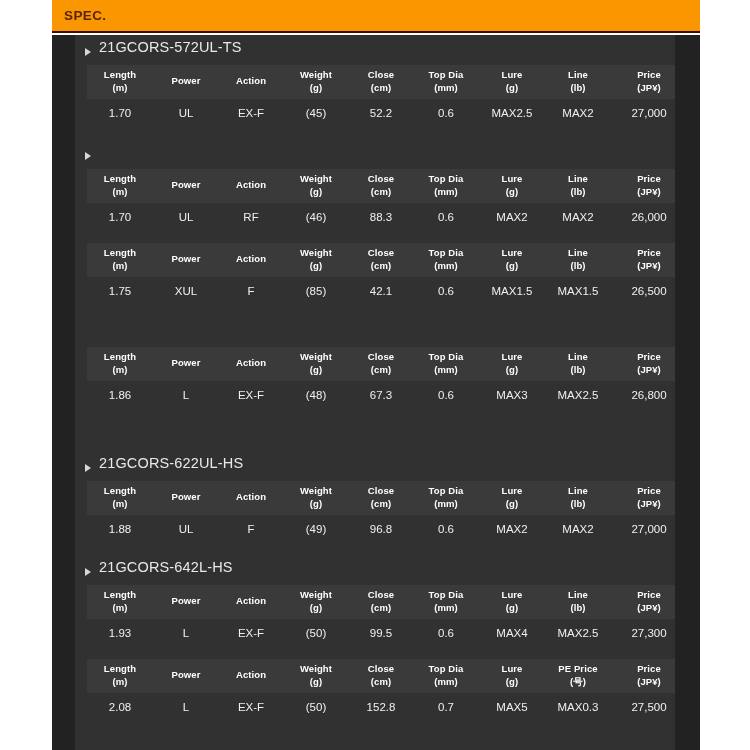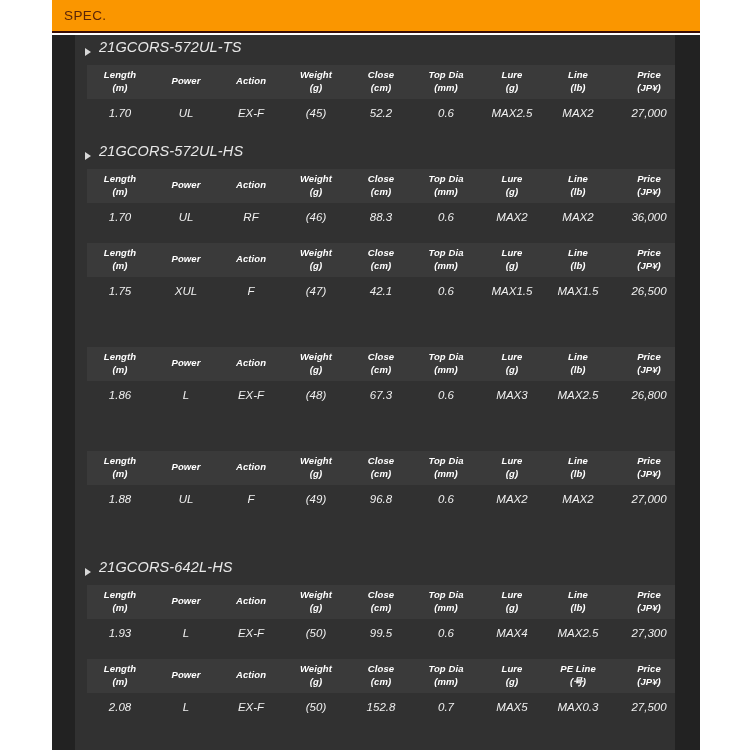--- a/index.html
+++ b/index.html
@@ -33,21 +33,21 @@
     height: 33px;
     background: #fa9600;
     box-sizing: border-box;
     border-bottom: 2px solid #3a0d06;
   }
   #spec-header .spec-title {
     position: absolute;
     left: 12px;
     top: 8px;
     font-size: 13.5px;
-    font-weight: normal;
+    font-weight: bold;
     letter-spacing: 0.4px;
     color: #5a2507;
   }
 
   
   #panel-outer {
     position: absolute;
     left: 52px;
     top: 35px;
     width: 648px;
@@ -72,21 +72,20 @@
     top: 35px;
     width: 600px;
     height: 715px;
     overflow: hidden;
   }
   .spec-group {
     position: relative;
     width: 600px;
     height: 104px;
     background: #313131;
-    font-style: italic;
   }
   .group-head {
     position: relative;
     height: 30px;
     padding-top: 7px;
     box-sizing: border-box;
   }
   .group-arrow {
     position: absolute;
     left: 10px;
@@ -206,21 +205,20 @@
               <td>MAX2.5</td>
               <td>MAX2</td>
               <td>27,000</td>
             </tr>
           </tbody>
         </table>
       </div>
       <div class="spec-group">
         <div class="group-head">
           <span class="group-arrow"></span>
-          <span class="group-title">21GCORS-572UL-HS</span>
         </div>
         <table class="spec-table">
           <colgroup>
             <col class="c0">
             <col class="c1">
             <col class="c2">
             <col class="c3">
             <col class="c4">
             <col class="c5">
             <col class="c6">
@@ -243,21 +241,21 @@
           <tbody>
             <tr>
               <td>1.70</td>
               <td>UL</td>
               <td>RF</td>
               <td>(46)</td>
               <td>88.3</td>
               <td>0.6</td>
               <td>MAX2</td>
               <td>MAX2</td>
-              <td>36,000</td>
+              <td>26,000</td>
             </tr>
           </tbody>
         </table>
       </div>
       <div class="spec-group">
         <table class="spec-table">
           <colgroup>
             <col class="c0">
             <col class="c1">
             <col class="c2">
@@ -279,21 +277,21 @@
               <th><span>Lure</span><span class="u">(g)</span></th>
               <th><span>Line</span><span class="u">(lb)</span></th>
               <th><span>Price</span><span class="u">(JP¥)</span></th>
             </tr>
           </thead>
           <tbody>
             <tr>
               <td>1.75</td>
               <td>XUL</td>
               <td>F</td>
-              <td>(47)</td>
+              <td>(85)</td>
               <td>42.1</td>
               <td>0.6</td>
               <td>MAX1.5</td>
               <td>MAX1.5</td>
               <td>26,500</td>
             </tr>
           </tbody>
         </table>
       </div>
       <div class="spec-group">
@@ -331,20 +329,24 @@
               <td>67.3</td>
               <td>0.6</td>
               <td>MAX3</td>
               <td>MAX2.5</td>
               <td>26,800</td>
             </tr>
           </tbody>
         </table>
       </div>
       <div class="spec-group">
+        <div class="group-head">
+          <span class="group-arrow"></span>
+          <span class="group-title">21GCORS-622UL-HS</span>
+        </div>
         <table class="spec-table">
           <colgroup>
             <col class="c0">
             <col class="c1">
             <col class="c2">
             <col class="c3">
             <col class="c4">
             <col class="c5">
             <col class="c6">
             <col class="c7">
@@ -438,21 +440,21 @@
           </colgroup>
           <thead>
             <tr>
               <th><span>Length</span><span class="u">(m)</span></th>
               <th><span>Power</span></th>
               <th><span>Action</span></th>
               <th><span>Weight</span><span class="u">(g)</span></th>
               <th><span>Close</span><span class="u">(cm)</span></th>
               <th><span>Top Dia</span><span class="u">(mm)</span></th>
               <th><span>Lure</span><span class="u">(g)</span></th>
-              <th><span>PE Line</span><span class="u">(号)</span></th>
+              <th><span>PE Price</span><span class="u">(号)</span></th>
               <th><span>Price</span><span class="u">(JP¥)</span></th>
             </tr>
           </thead>
           <tbody>
             <tr>
               <td>2.08</td>
               <td>L</td>
               <td>EX-F</td>
               <td>(50)</td>
               <td>152.8</td>

